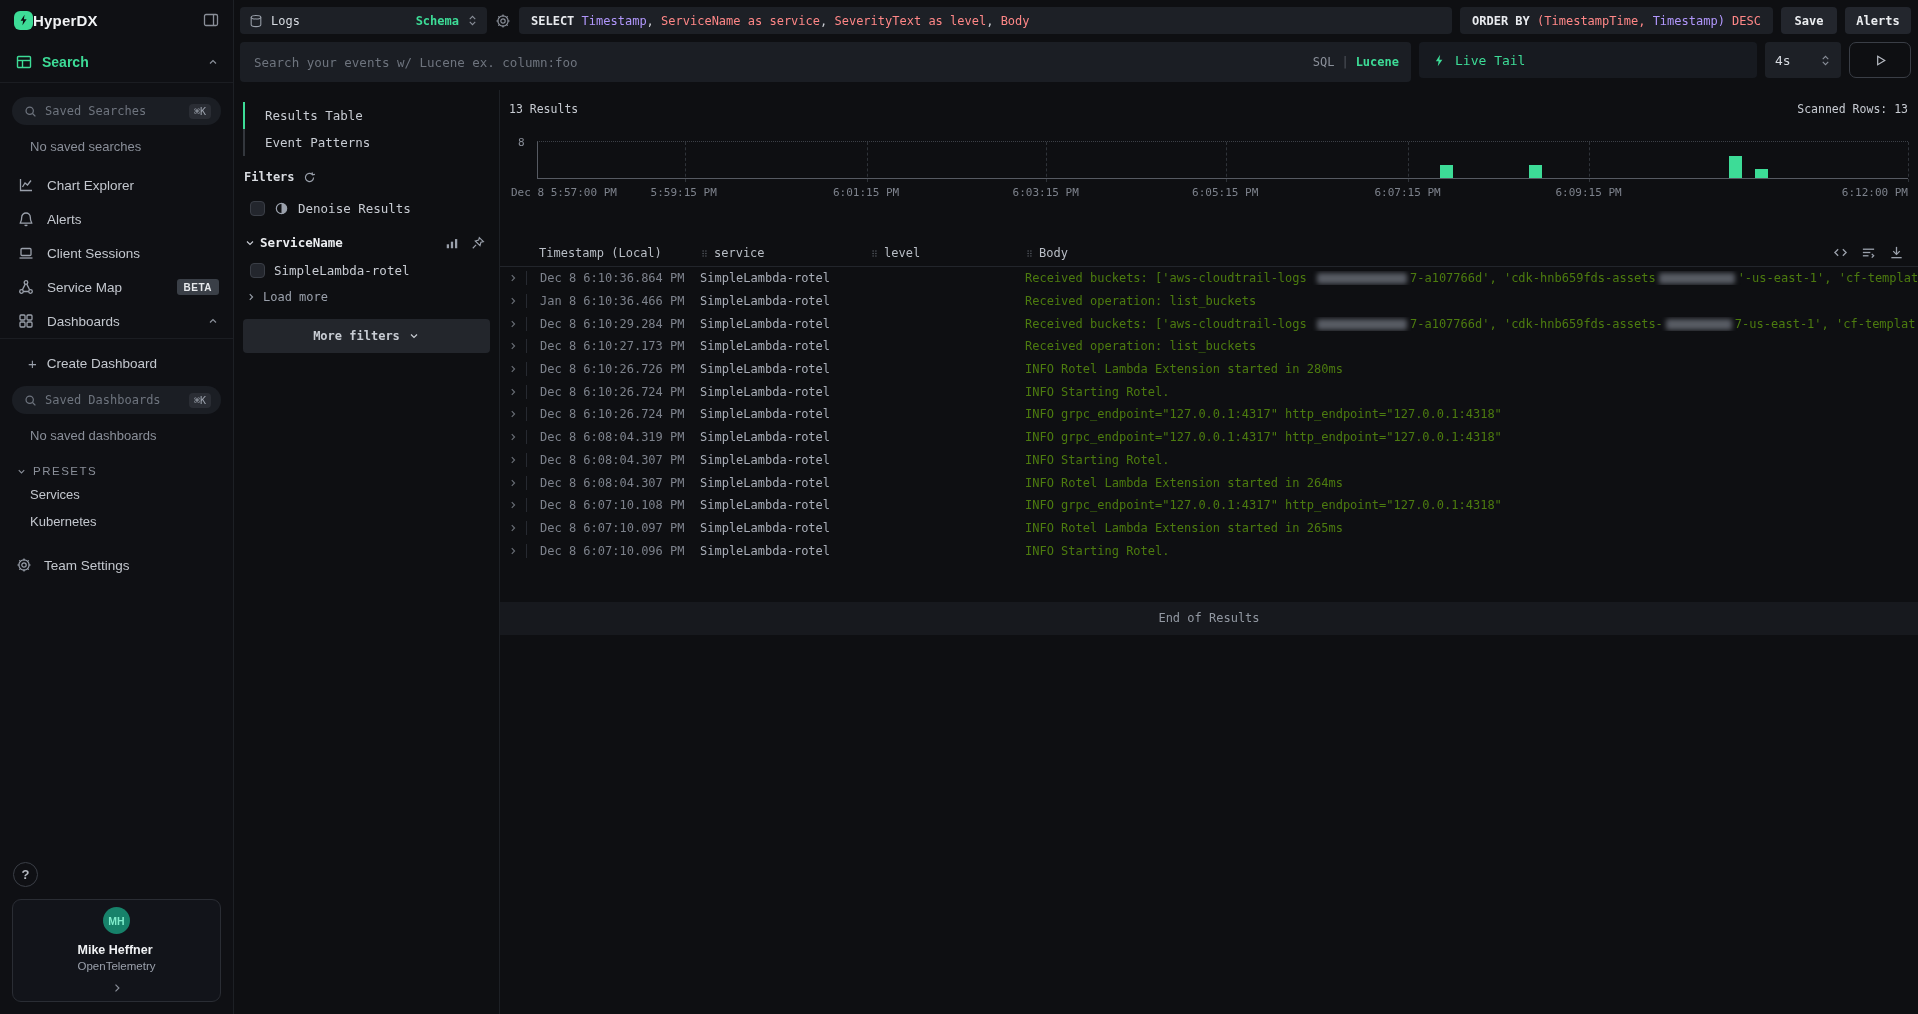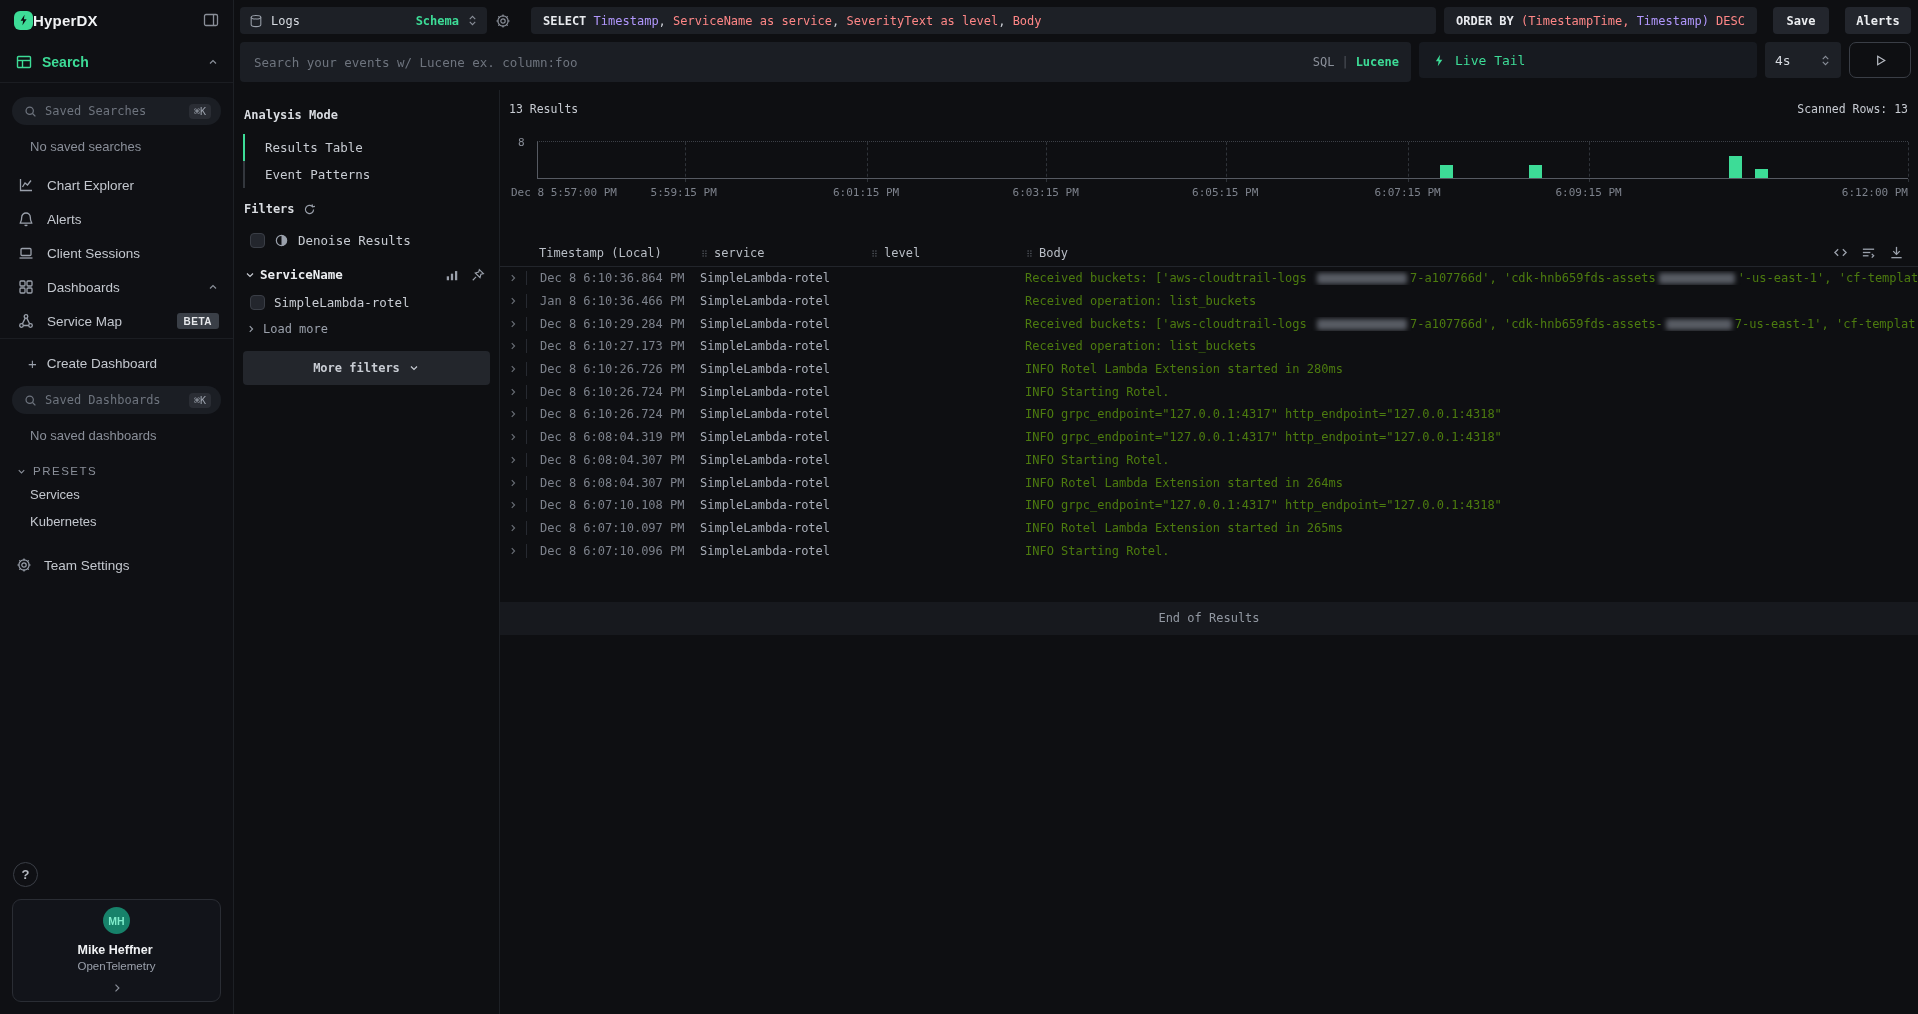--- a/index.html
+++ b/index.html
@@ -50,28 +50,28 @@
   .user-org { color:#9aa0ab; font-size:11.5px; }
 
   
   .right { flex:1; display:flex; flex-direction:column; min-width:0; }
   .row1 { display:flex; align-items:center; gap:8px; padding:7px 7px 0 6px; }
   .box { background:#1d2026; border-radius:4px; height:27px; display:flex; align-items:center;
     font-size:12px; }
   .src-select { width:247px; padding:0 9px; gap:8px; color:#d6dae0; }
   .src-select .src-lbl { flex:1; }
   .schema { color:#3ddc97; font-weight:bold; }
-  .sql-box { flex:1; padding:0 12px; white-space:nowrap; overflow:hidden;margin-left:12px; }
+  .sql-box { flex:1; padding:0 12px; white-space:nowrap; overflow:hidden; }
   .order-box { padding:0 12px; white-space:nowrap; }
   .tok-keyword { color:#e8eaee; font-weight:bold; }
   .tok-plain { color:#c9ccd3; }
   .tok-purple { color:#b197fc; }
   .tok-red { color:#ff8787; }
   .btn { background:#23262d; border-radius:4px; height:27px; display:flex; align-items:center;
-    justify-content:center; font-size:12px; font-weight:bold; color:#eceef1;margin-left:8px; }
+    justify-content:center; font-size:12px; font-weight:bold; color:#eceef1; }
   .btn-save { width:56px; }
   .btn-alerts { width:66px; }
   .row2 { display:flex; gap:8px; padding:8px 7px 8px 6px; }
   .search-input { flex:1; background:#1b1e24; border-radius:4px; height:40px;
     display:flex; align-items:center; padding:0 12px 0 14px; font-size:12.5px; color:#6e747e; }
   .search-input .ph { flex:1; }
   .lang-toggle { display:flex; gap:7px; align-items:center; font-size:12px; }
   .lang-sql { color:#8a8f99; }
   .lang-sep { color:#50545c; }
   .lang-lucene { color:#3ddc97; font-weight:bold; }
@@ -209,44 +209,44 @@
           <svg width="16" height="16" viewBox="0 0 16 16" fill="none" stroke="#9aa0ab" stroke-width="1.3">
               <rect x="3" y="3.5" width="10" height="7" rx="1"></rect>
               <path d="M1.5 13h13"></path>
             </svg>
         </span>
         <span class="nl">Client Sessions</span>
       </div>
       <div class="nav-item">
         <span>
           <svg width="16" height="16" viewBox="0 0 16 16" fill="none" stroke="#9aa0ab" stroke-width="1.3">
+              <circle cx="8" cy="3.5" r="1.8"></circle>
+              <circle cx="3.5" cy="12.5" r="1.8"></circle>
+              <circle cx="12.5" cy="12.5" r="1.8"></circle>
+              <path d="M7.2 5.1l-2.8 5.7M8.8 5.1l2.8 5.7M5.3 12.5h5.4"></path>
+            </svg>
+        </span>
+        <span class="nl">Service Map</span>
+        <span class="badge">BETA</span>
+      </div>
+      <div class="nav-item">
+        <span>
+          <svg width="16" height="16" viewBox="0 0 16 16" fill="none" stroke="#9aa0ab" stroke-width="1.3">
               <rect x="2" y="2" width="5" height="5" rx="1"></rect>
               <rect x="9" y="2" width="5" height="5" rx="1"></rect>
               <rect x="2" y="9" width="5" height="5" rx="1"></rect>
               <rect x="9" y="9" width="5" height="5" rx="1"></rect>
             </svg>
         </span>
         <span class="nl">Dashboards</span>
         <span>
           <svg width="12" height="12" viewBox="0 0 16 16" fill="none" stroke="#8a8f99" stroke-width="1.6">
               <polyline points="4,10 8,6 12,10"></polyline>
             </svg>
         </span>
-      </div>
-      <div class="nav-item">
-        <span>
-          <svg width="16" height="16" viewBox="0 0 16 16" fill="none" stroke="#9aa0ab" stroke-width="1.3">
-              <circle cx="8" cy="3.5" r="1.8"></circle>
-              <circle cx="3.5" cy="12.5" r="1.8"></circle>
-              <circle cx="12.5" cy="12.5" r="1.8"></circle>
-              <path d="M7.2 5.1l-2.8 5.7M8.8 5.1l2.8 5.7M5.3 12.5h5.4"></path>
-            </svg>
-        </span>
-        <span class="nl">Service Map</span>
-        <span class="badge">BETA</span>
       </div>
     </nav>
     <div class="side-div"></div>
 
     <div class="create-row">
       <span style="color:#9aa0ab; font-size:15px;">+</span>
       <span>Create Dashboard</span>
     </div>
 
     <div class="pill">
@@ -367,21 +367,20 @@
           <svg width="15" height="15" viewBox="0 0 16 16" fill="none" stroke="#b6bac2" stroke-width="1.3">
               <polygon points="5,3.5 12.5,8 5,12.5"></polygon>
             </svg>
         </span>
       </div>
     </div>
 
     <div class="content">
 
       <div class="filters-panel">
-        <div class="fp-head">Analysis Mode</div>
         <div class="mode-list">
           <div class="mode-item active">Results Table</div>
           <div class="mode-item">Event Patterns</div>
         </div>
         <div class="fp-head">
           <span>Filters</span>
           <span>
             <svg width="13" height="13" viewBox="0 0 16 16" fill="none" stroke="#9aa0ab" stroke-width="1.4">
                 <path d="M13 8A5 5 0 1 1 11.6 4.5"></path>
                 <polyline points="11.2,1.6 11.7,4.7 14.7,4.2"></polyline>

